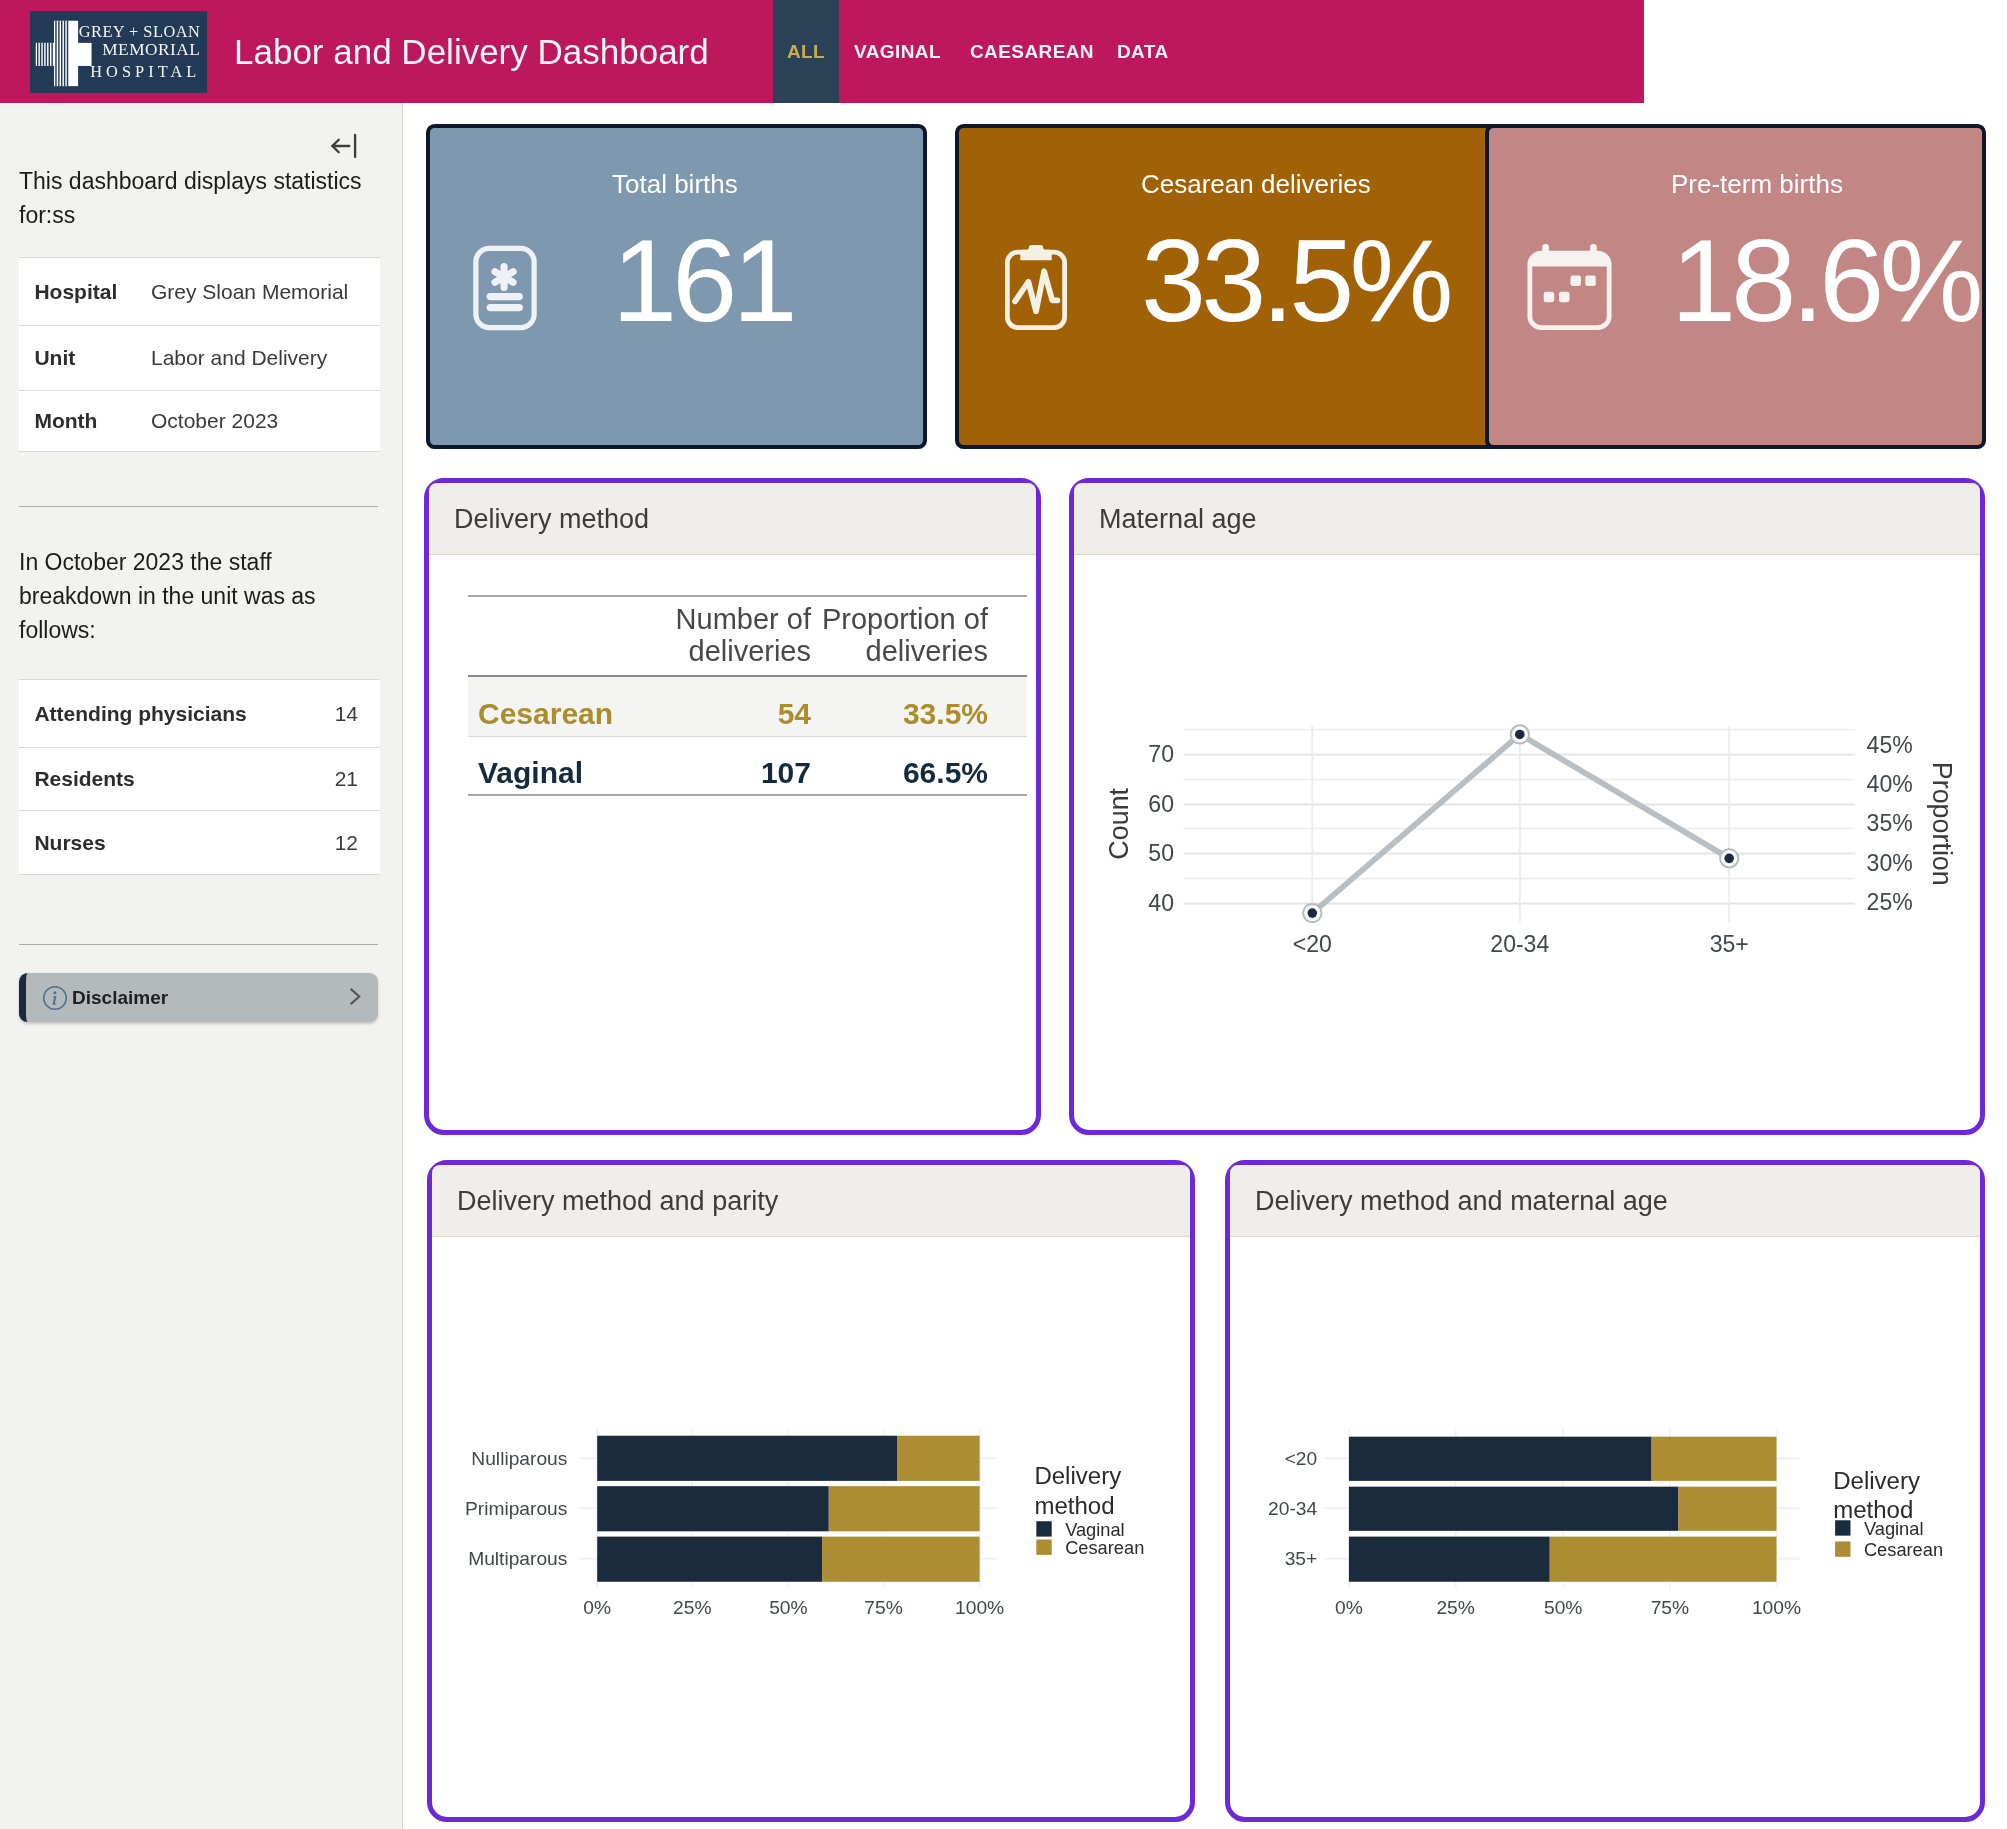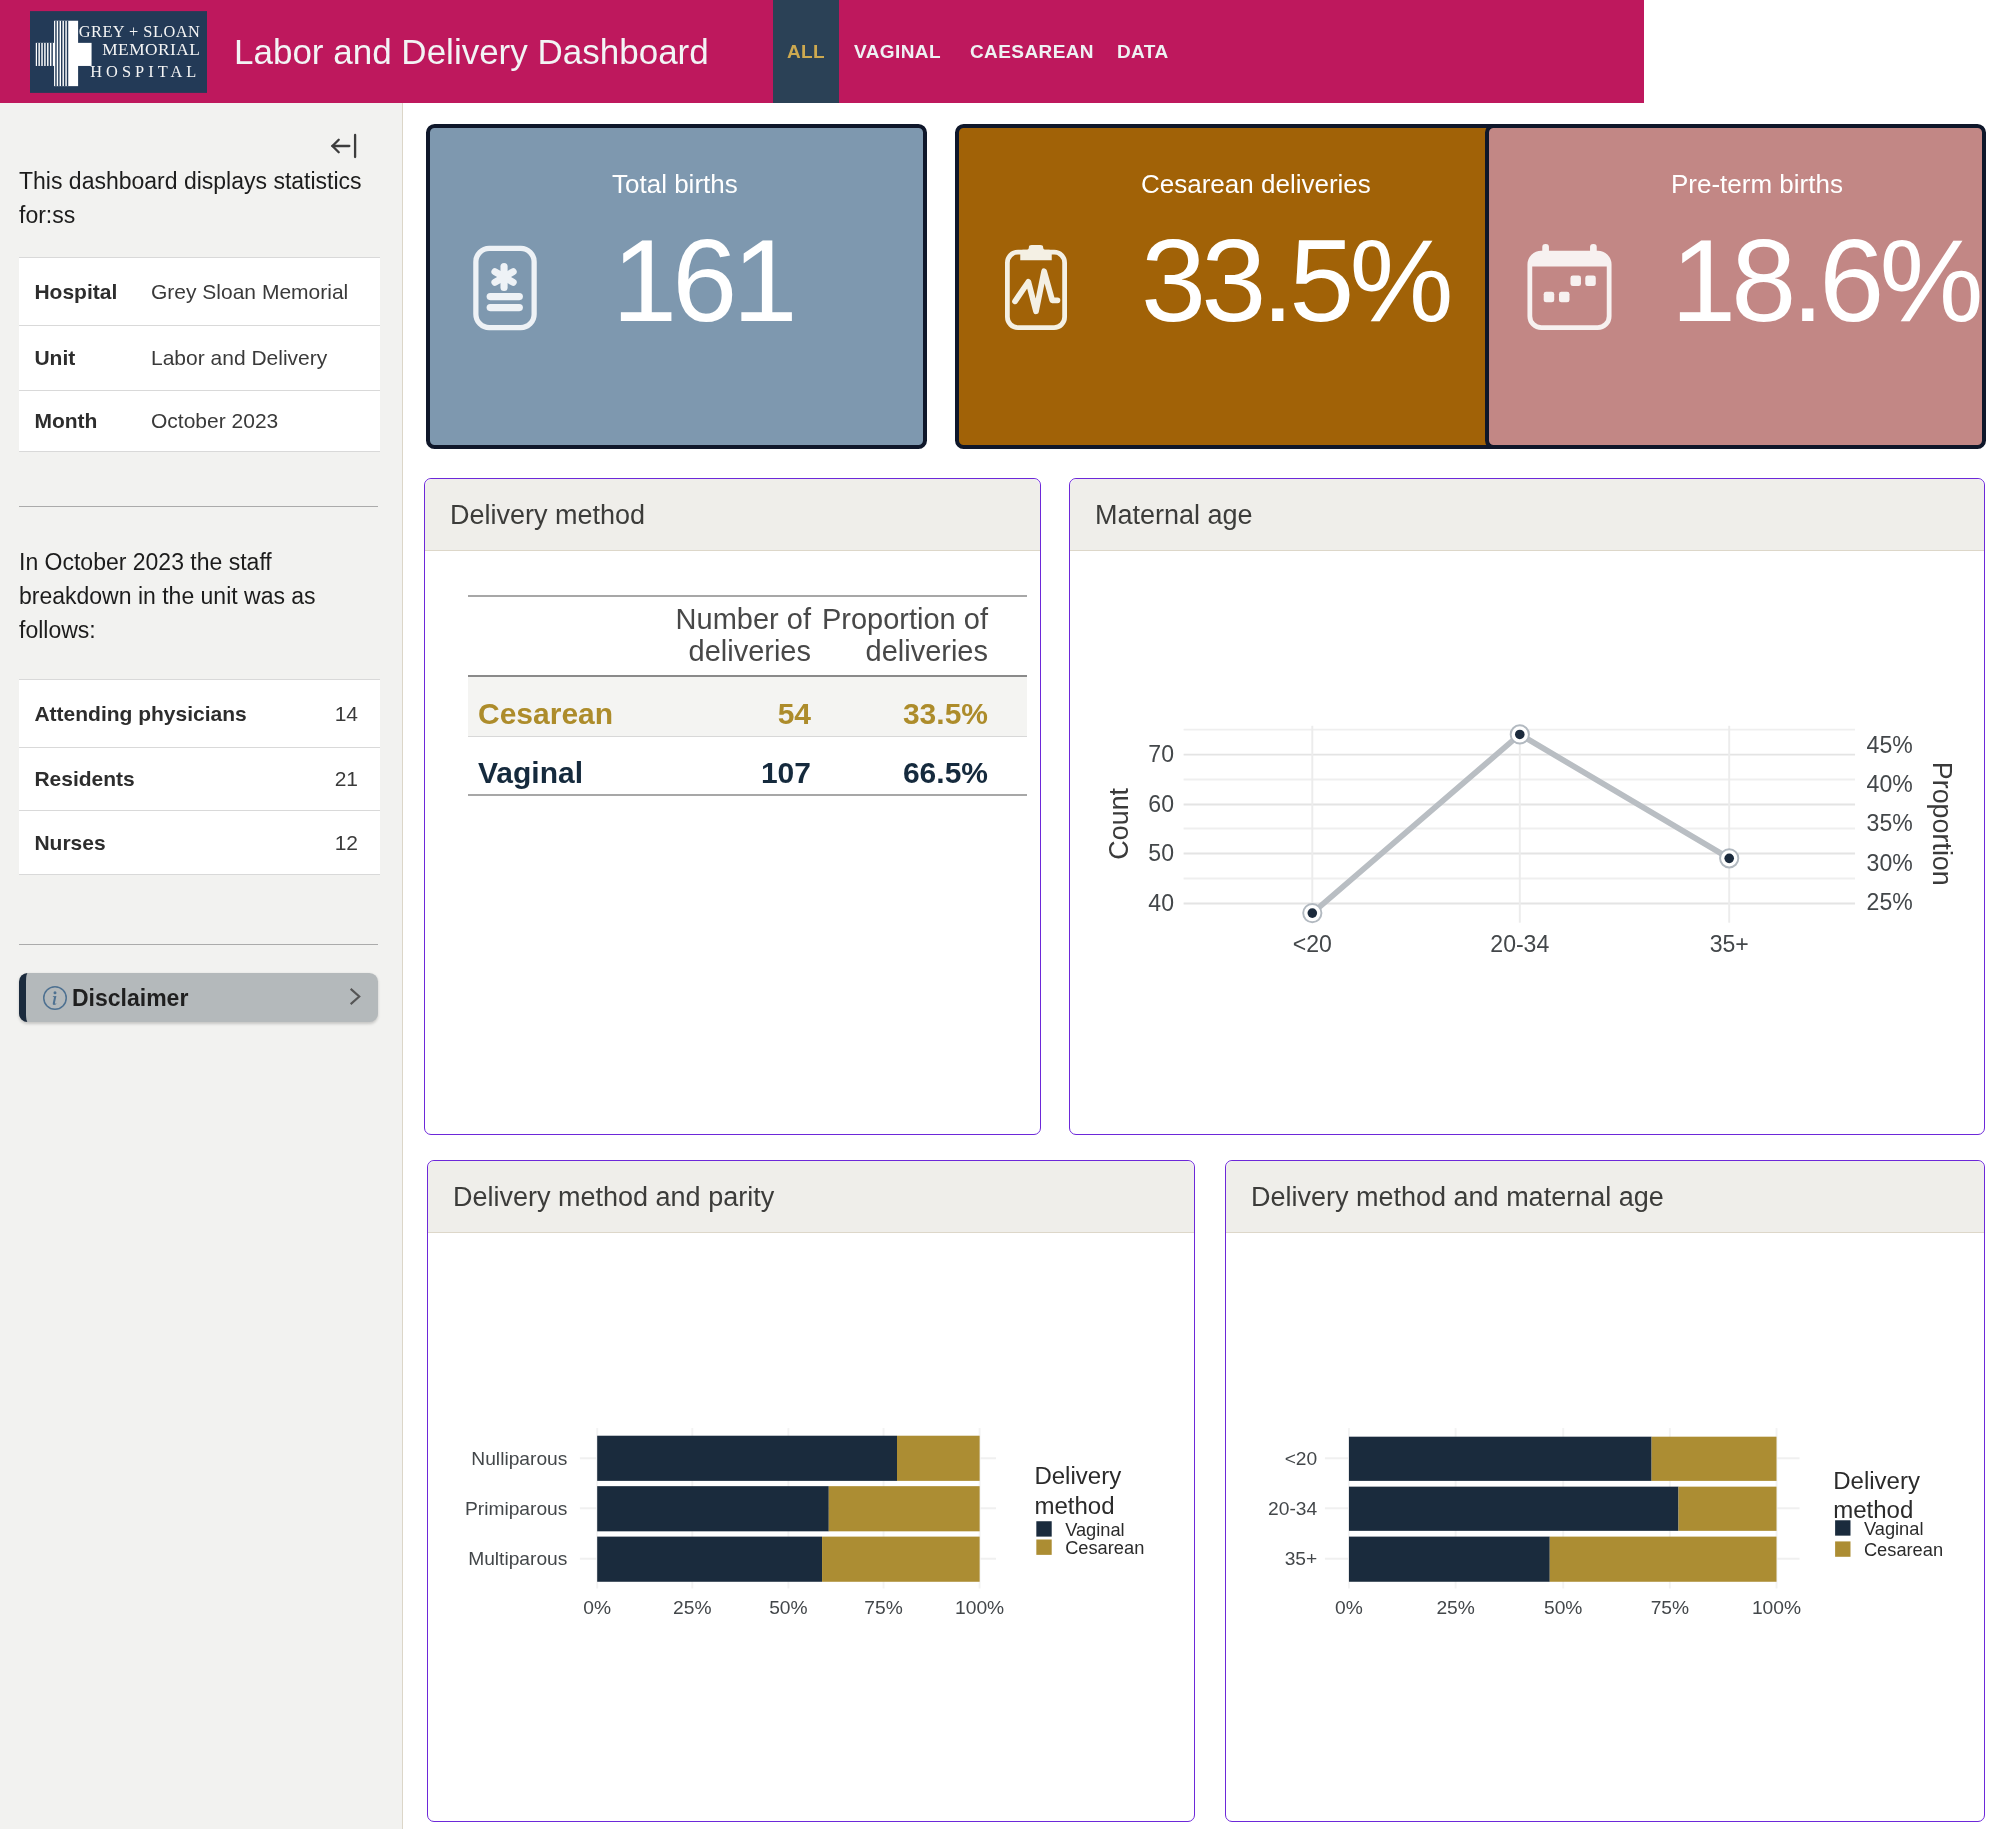--- a/index.html
+++ b/index.html
@@ -18,30 +18,30 @@
   .sbrow .lbl { position:absolute; left:15.4px; top:50%; transform:translateY(-50%); font-weight:700; color:#2d2d2d; font-size:21px; }
   .sbrow .val { position:absolute; left:132px; top:50%; transform:translateY(-50%); color:#3a3a3a; font-size:21px; }
   .sbrow .num { position:absolute; right:22px; top:50%; transform:translateY(-50%); color:#3a3a3a; font-size:21px; }
   .sbhr { position:absolute; left:19px; width:359px; height:1px; background:#ababab; }
   
   .vbox { position:absolute; top:124px; width:501px; height:325px; border-radius:8.6px; border:4px solid #0f172a; color:#fff; }
   .vbox .vtitle { position:absolute; left:182px; top:41px; font-size:26px; font-weight:400; color:#fff; }
   .vbox .vnum { position:absolute; left:182px; top:94px; font-size:117px; font-weight:400; color:#fff; line-height:1; letter-spacing:-4.8px; }
   .vbox svg.vicon { position:absolute; left:35px; top:116px; }
   
-  .card { position:absolute; background:#fff; border:1px solid #6d28d9; border-radius:7px; }
+  .card { position:absolute; background:#fff; border:5px solid #6d28d9; border-radius:20px; }
   .cardhead { position:absolute; left:0; top:0; right:0; height:72px; background:#efeeea; border-bottom:1px solid #ddd7c9; border-radius:7.7px 7.7px 0 0; }
   .cardhead span { position:absolute; left:25px; top:50%; transform:translateY(-50%); font-size:27px; color:#3c3c3a; }
   
   .gtline { position:absolute; background:#a7a7a7; }
   .gthdr { position:absolute; font-size:29px; line-height:32px; color:#484848; text-align:right; }
   .gtcell { position:absolute; font-size:30px; font-weight:700; }
   
   #disclaimer { position:absolute; left:19px; top:870px; width:359px; height:49px; background:#b4b9bb; border-left:7.7px solid #1b2b3d; border-radius:8.6px; box-shadow:0 1.9px 2.9px rgba(0,0,0,0.18); }
-  #disclaimer .dtxt { position:absolute; left:46px; top:50%; transform:translateY(-50%); font-size:23px; font-weight:700; color:#1f1f1f; }
+  #disclaimer .dtxt { position:absolute; left:46px; top:50%; transform:translateY(-50%); font-size:19px; font-weight:700; color:#1f1f1f; }
 </style>
 </head>
 <body>
 
 <div id="navbar">
   <svg class="abs" style="left:30px; top:10.6px;" width="177" height="82" viewBox="0 0 184 85">
     <rect x="0" y="0" width="184" height="85" fill="#233a57"></rect>
     <rect x="6" y="33" width="58" height="24" fill="#fff"></rect>
     <rect x="25" y="10" width="25" height="68" fill="#fff"></rect>
     <g stroke="#233a57" stroke-width="1.5">

